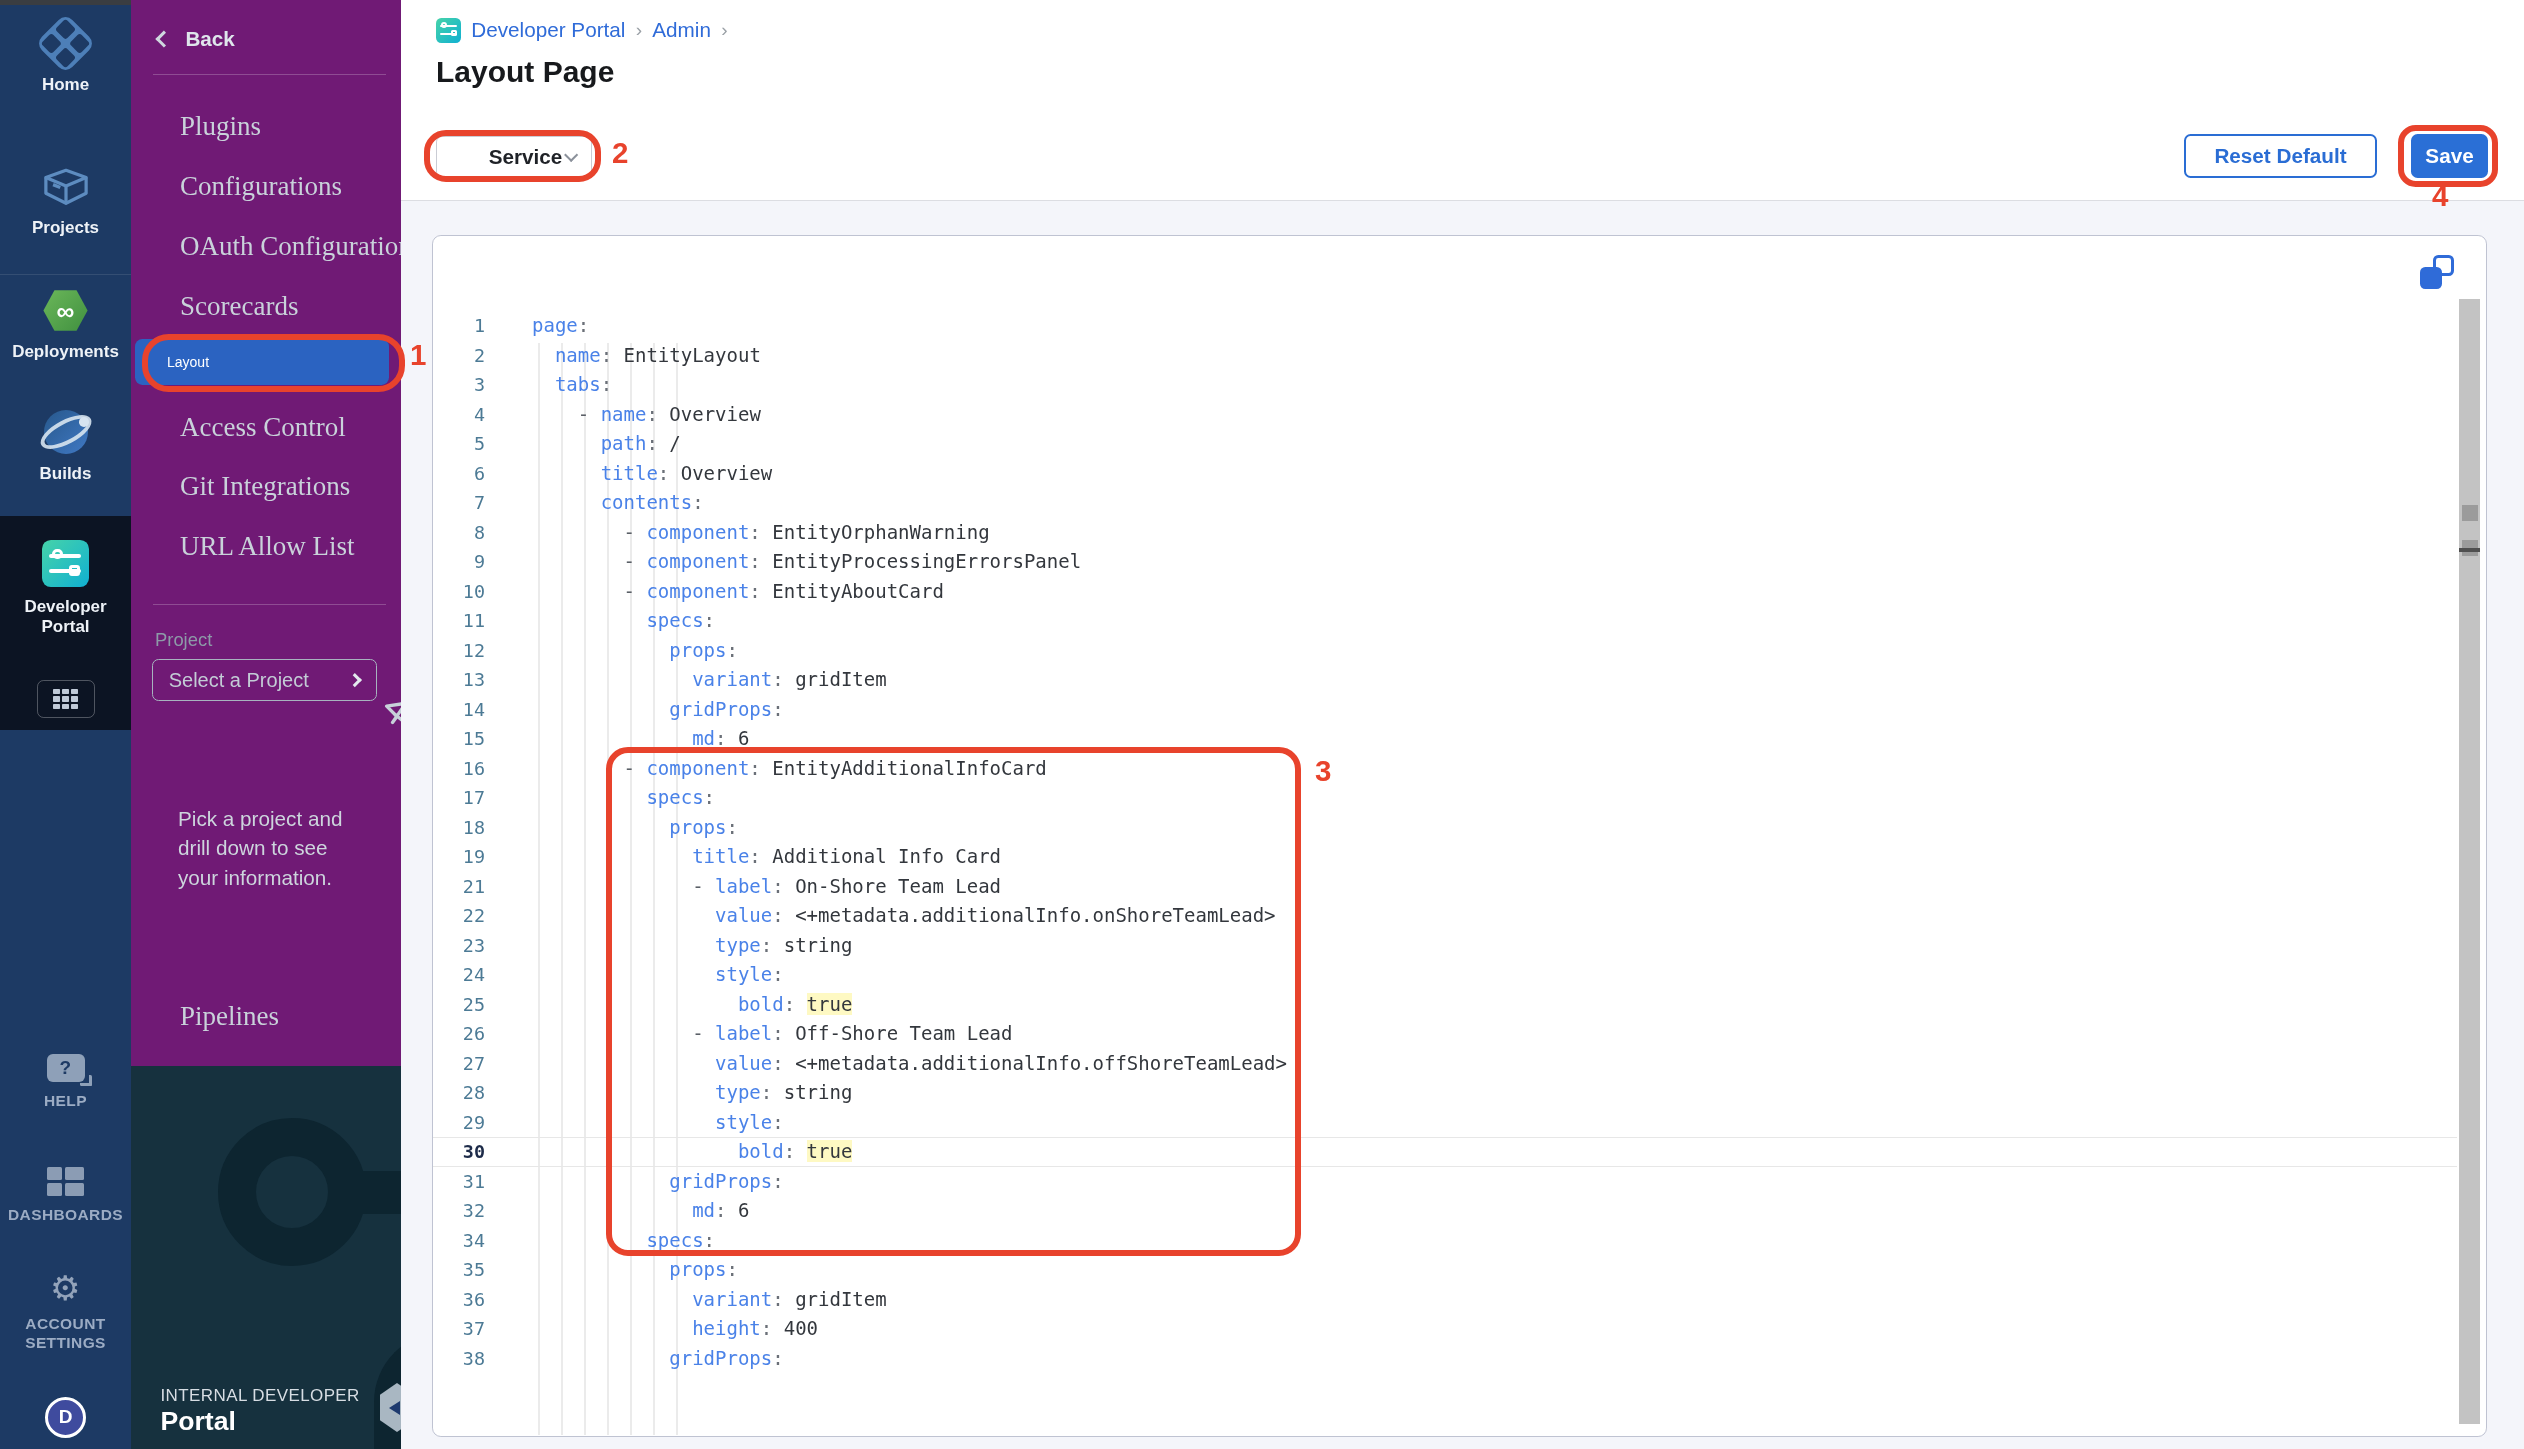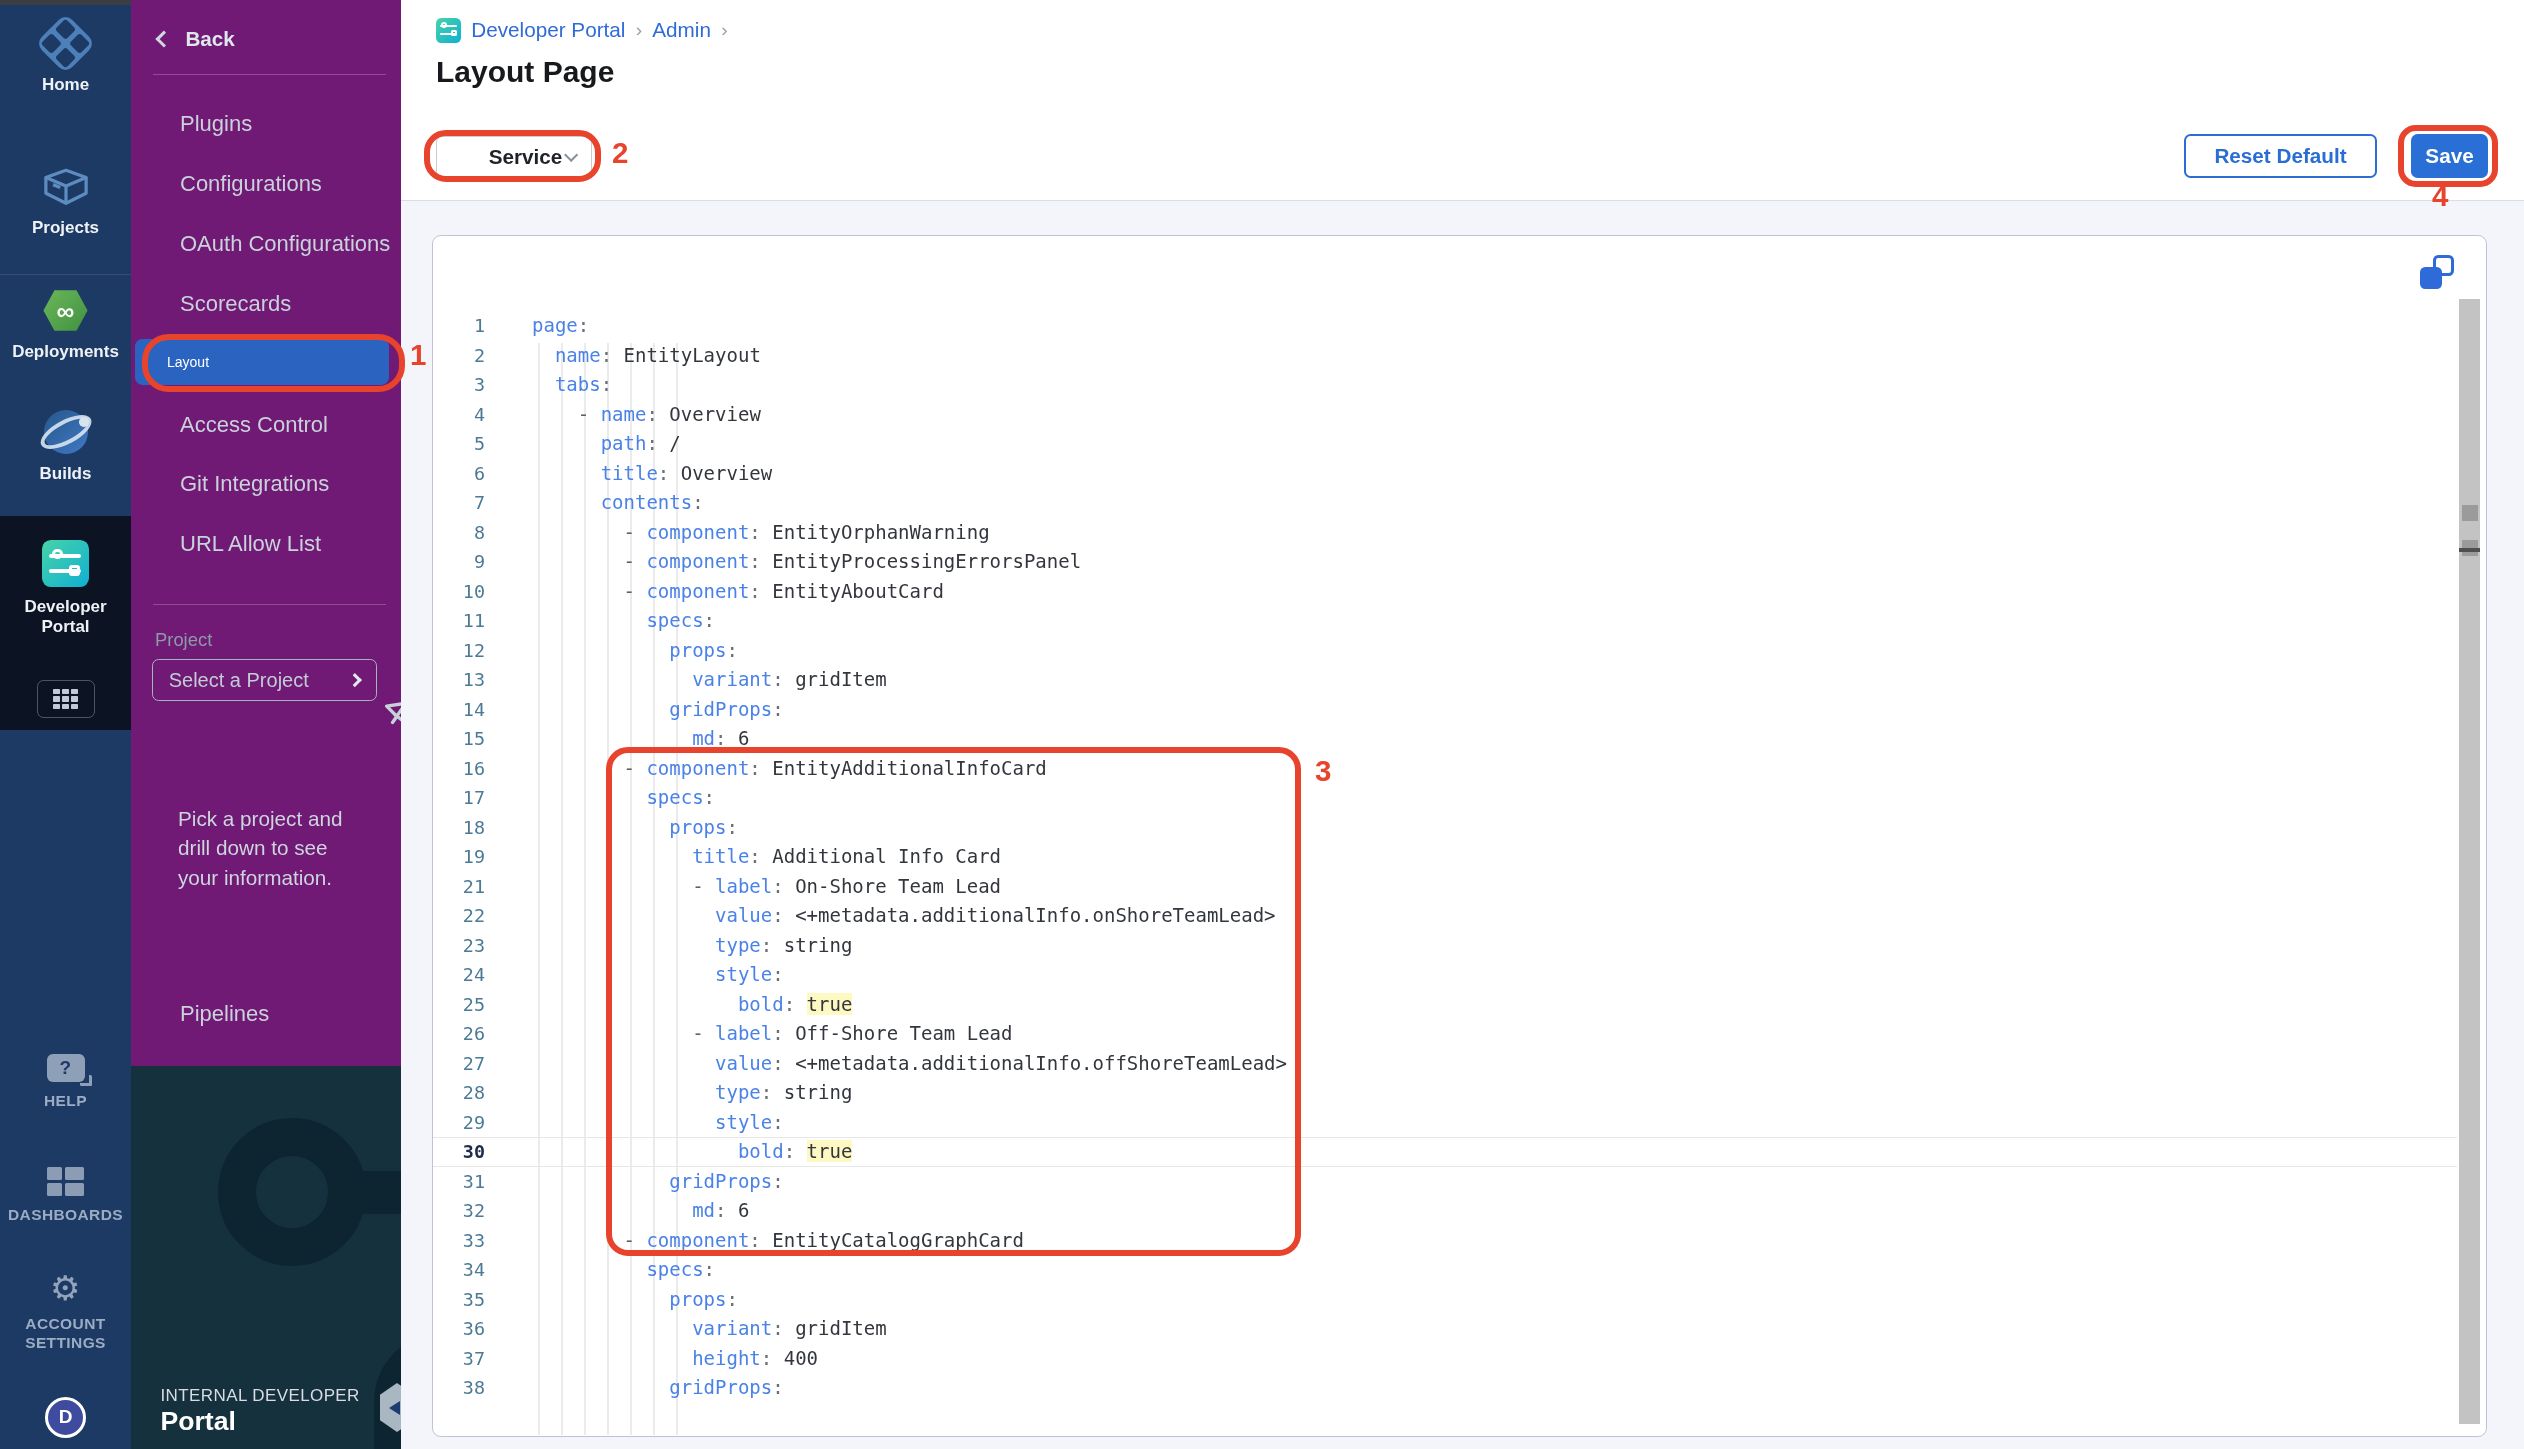--- a/index.html
+++ b/index.html
@@ -59,22 +59,22 @@
                font-size:19px; font-weight:700; }
 
   
   #sidebar { position:absolute; left:131px; top:0; width:270px; height:1449px;
              background:#701a75; overflow:hidden; z-index:4; }
   #back-row { position:absolute; left:26.6px; top:26.6px; display:flex; align-items:center; gap:16px;
               color:#dfe6ec; font-size:20.7px; font-weight:700; cursor:pointer; }
   .chev-left { width:11.8px; height:11.8px; border-left:3px solid #cfd8df; border-bottom:3px solid #cfd8df;
                transform:rotate(45deg); }
   .side-divider { position:absolute; left:22px; right:14.8px; height:0.7px; background:rgba(255,255,255,0.22); }
-  .side-item { position:absolute; left:49px; color:#c9d2da; font-size:22px; font-weight:400;
-               cursor:pointer; white-space:nowrap; }
+  .side-item { position:absolute; left:49px; color:#c9d2da; font-size:27px; font-weight:400;
+               cursor:pointer; white-space:nowrap;font-family:Liberation Serif, serif; }
   #layout-pill { position:absolute; left:4px; top:339px; width:254px; height:46px; background:#2b63c1;
                  border-radius:7.4px; display:flex; align-items:center; padding-left:32px;
                  color:#ffffff; font-size:14px; cursor:pointer; }
   #project-label { position:absolute; left:24px; top:629px; color:#8d9aa8; font-size:18.4px; }
   #select-project { position:absolute; left:20.7px; top:659px; width:225px; height:42px;
                     border:1.5px solid #a7b3bf; border-radius:6.6px; display:flex; align-items:center;
                     justify-content:space-between; padding:0 16px; color:#c3ccd6; font-size:20px;
                     cursor:pointer; }
   .chev-right { width:9.6px; height:9.6px; border-right:3px solid #e3e9ee; border-top:3px solid #e3e9ee;
                 transform:rotate(45deg); }
@@ -477,24 +477,20 @@
         </div>
         <div class="crow">
           <span class="ln">31</span>
           <pre class="ctext"><span class="seg-s">            </span><span class="seg-k">gridProps</span><span class="seg-p">:</span></pre>
         </div>
         <div class="crow">
           <span class="ln">32</span>
           <pre class="ctext"><span class="seg-s">              </span><span class="seg-k">md</span><span class="seg-p">: </span><span class="seg-v">6</span></pre>
         </div>
         <div class="crow">
-          <span class="ln">33</span>
-          <pre class="ctext"><span class="seg-s">        </span><span class="seg-d">- </span><span class="seg-k">component</span><span class="seg-p">: </span><span class="seg-v">EntityCatalogGraphCard</span></pre>
-        </div>
-        <div class="crow">
           <span class="ln">34</span>
           <pre class="ctext"><span class="seg-s">          </span><span class="seg-k">specs</span><span class="seg-p">:</span></pre>
         </div>
         <div class="crow">
           <span class="ln">35</span>
           <pre class="ctext"><span class="seg-s">            </span><span class="seg-k">props</span><span class="seg-p">:</span></pre>
         </div>
         <div class="crow">
           <span class="ln">36</span>
           <pre class="ctext"><span class="seg-s">              </span><span class="seg-k">variant</span><span class="seg-p">: </span><span class="seg-v">gridItem</span></pre>

